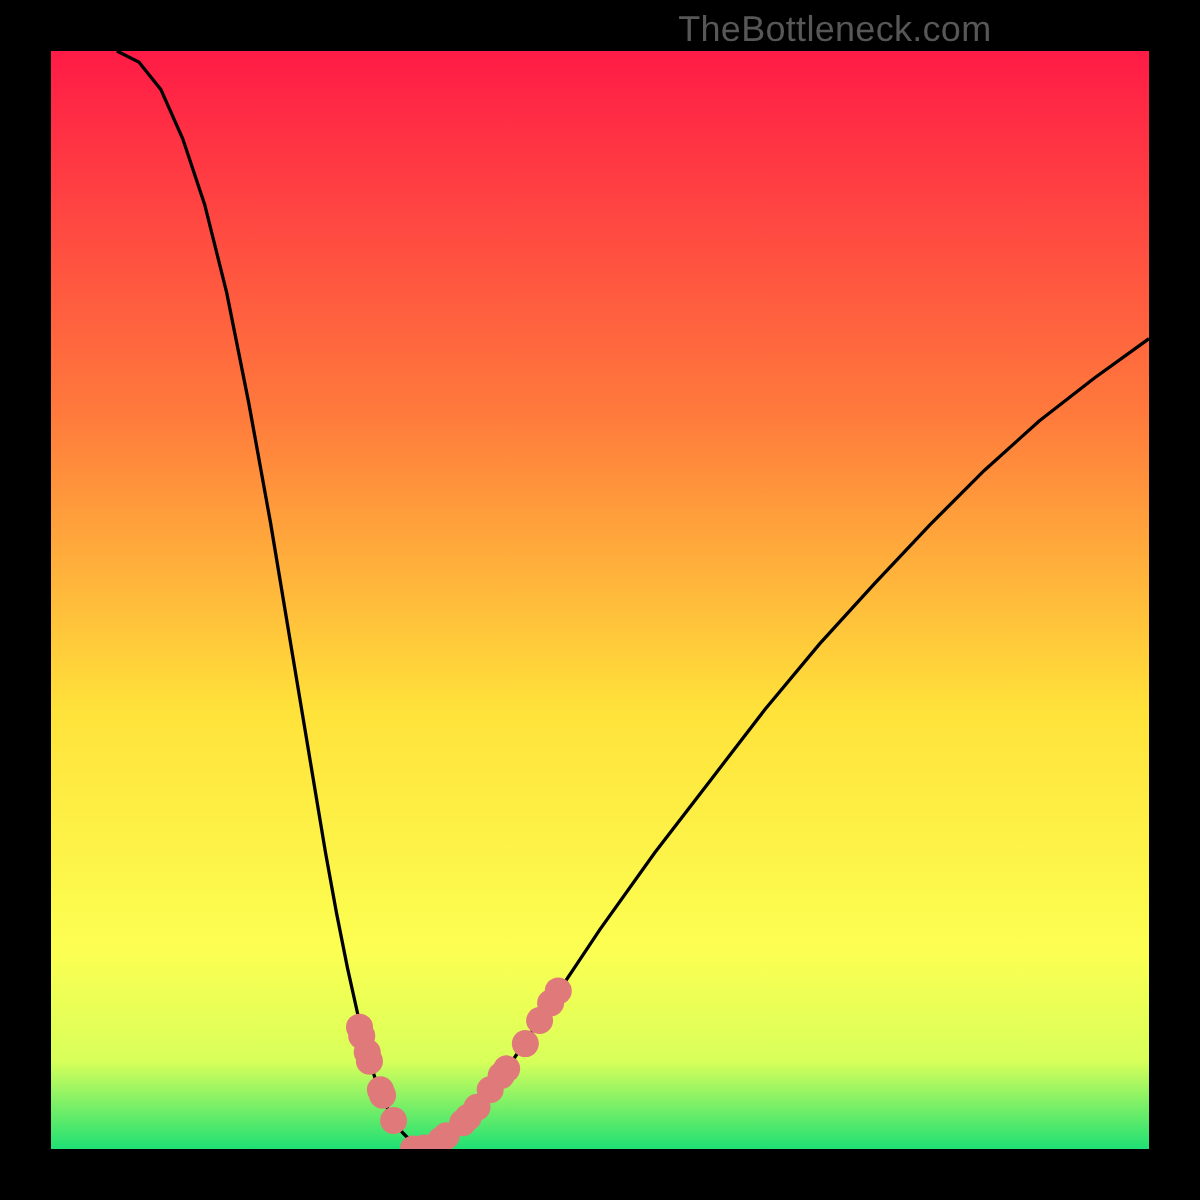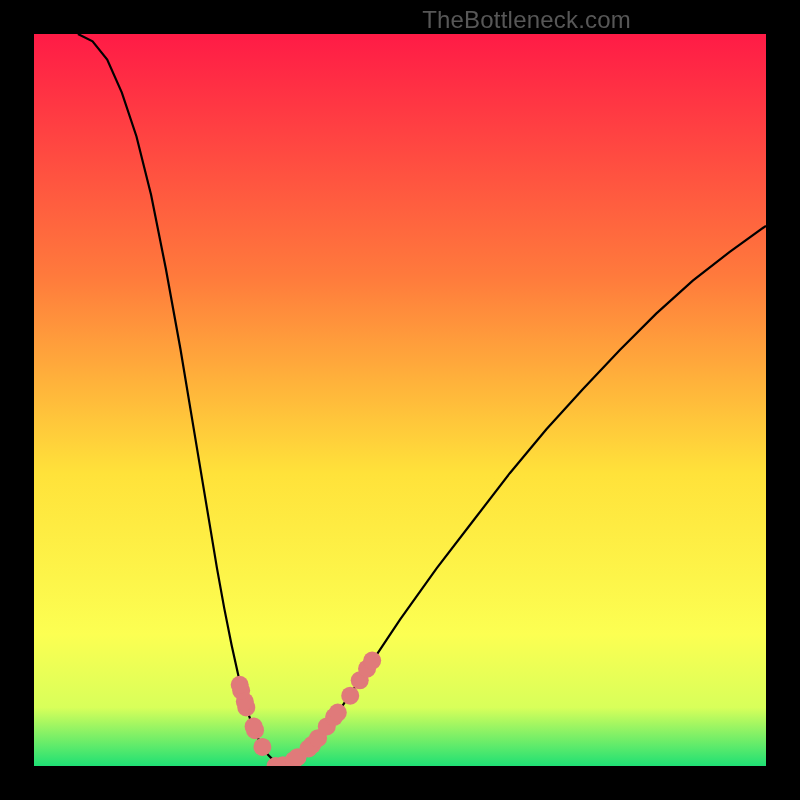--- a/index.html
+++ b/index.html
@@ -11,20 +11,21 @@
     background: #000;
     font-family: Arial, Helvetica, sans-serif;
   }
   .frame {
     position: absolute;
     left: 0;
     top: 0;
     width: 649px;
     height: 800px;
     background: #000;
+    padding-left: 30px;
   }
   .plot-area {
     position: absolute;
     left: 34px;
     top: 34px;
     width: 732px;
     height: 732px;
     
   }
   .watermark {

